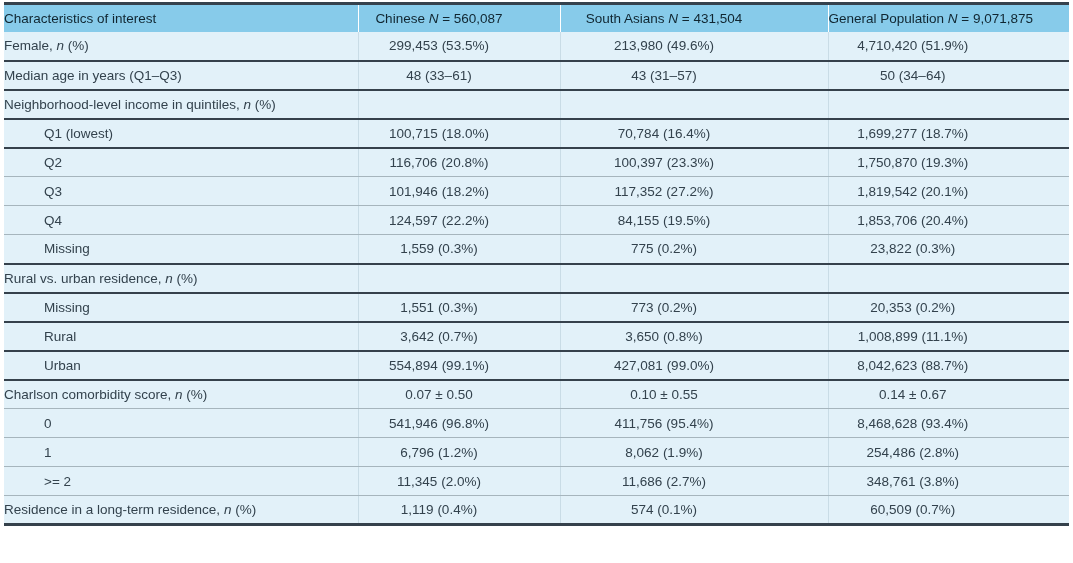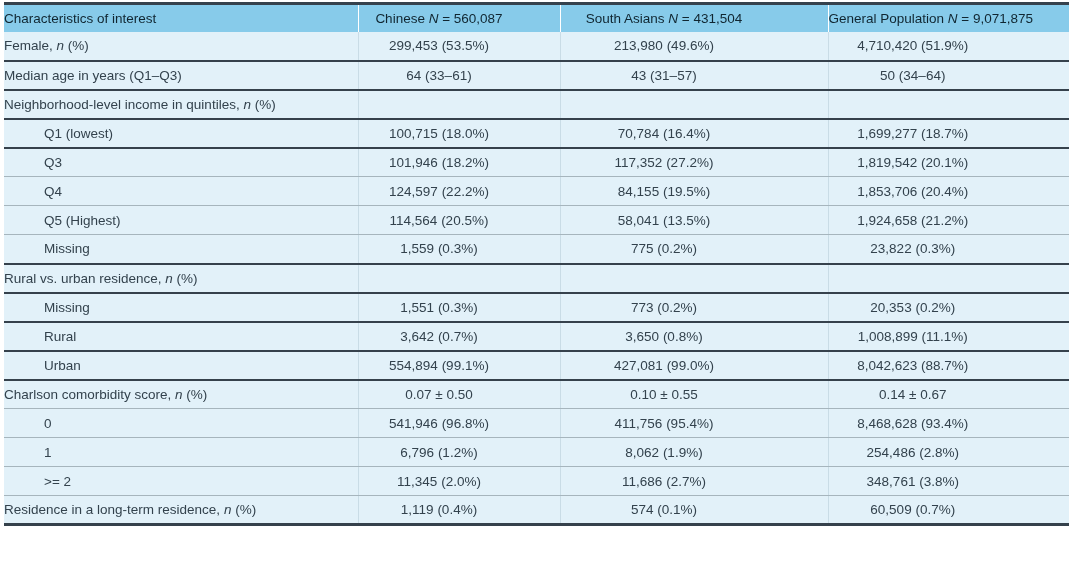--- a/index.html
+++ b/index.html
@@ -80,53 +80,53 @@
     </thead>
     <tbody id="tbody">
         <tr class="sep-dark">
     <td class="c-label">Female, <i>n</i> (%)</td>
     <td class="c-val col2">299,453 (53.5%)</td>
     <td class="c-val col3">213,980 (49.6%)</td>
     <td class="c-val col4">4,710,420 (51.9%)</td>
   </tr>
         <tr class="sep-dark">
     <td class="c-label">Median age in years (Q1–Q3)</td>
-    <td class="c-val col2">64 (33–61)</td>
+    <td class="c-val col2">48 (33–61)</td>
     <td class="c-val col3">43 (31–57)</td>
     <td class="c-val col4">50 (34–64)</td>
   </tr>
         <tr class="sep-dark section">
     <td class="c-label">Neighborhood-level income in quintiles, <i>n</i> (%)</td>
     <td class="c-val col2"></td>
     <td class="c-val col3"></td>
     <td class="c-val col4"></td>
   </tr>
         <tr class="sep-dark indent">
     <td class="c-label">Q1 (lowest)</td>
     <td class="c-val col2">100,715 (18.0%)</td>
     <td class="c-val col3">70,784 (16.4%)</td>
     <td class="c-val col4">1,699,277 (18.7%)</td>
   </tr>
         <tr class="sep-light indent">
+    <td class="c-label">Q2</td>
+    <td class="c-val col2">116,706 (20.8%)</td>
+    <td class="c-val col3">100,397 (23.3%)</td>
+    <td class="c-val col4">1,750,870 (19.3%)</td>
+  </tr>
+        <tr class="sep-light indent">
     <td class="c-label">Q3</td>
     <td class="c-val col2">101,946 (18.2%)</td>
     <td class="c-val col3">117,352 (27.2%)</td>
     <td class="c-val col4">1,819,542 (20.1%)</td>
   </tr>
         <tr class="sep-light indent">
     <td class="c-label">Q4</td>
     <td class="c-val col2">124,597 (22.2%)</td>
     <td class="c-val col3">84,155 (19.5%)</td>
     <td class="c-val col4">1,853,706 (20.4%)</td>
-  </tr>
-        <tr class="sep-light indent">
-    <td class="c-label">Q5 (Highest)</td>
-    <td class="c-val col2">114,564 (20.5%)</td>
-    <td class="c-val col3">58,041 (13.5%)</td>
-    <td class="c-val col4">1,924,658 (21.2%)</td>
   </tr>
         <tr class="sep-dark indent">
     <td class="c-label">Missing</td>
     <td class="c-val col2">1,559 (0.3%)</td>
     <td class="c-val col3">775 (0.2%)</td>
     <td class="c-val col4">23,822 (0.3%)</td>
   </tr>
         <tr class="sep-dark section">
     <td class="c-label">Rural vs. urban residence, <i>n</i> (%)</td>
     <td class="c-val col2"></td>

